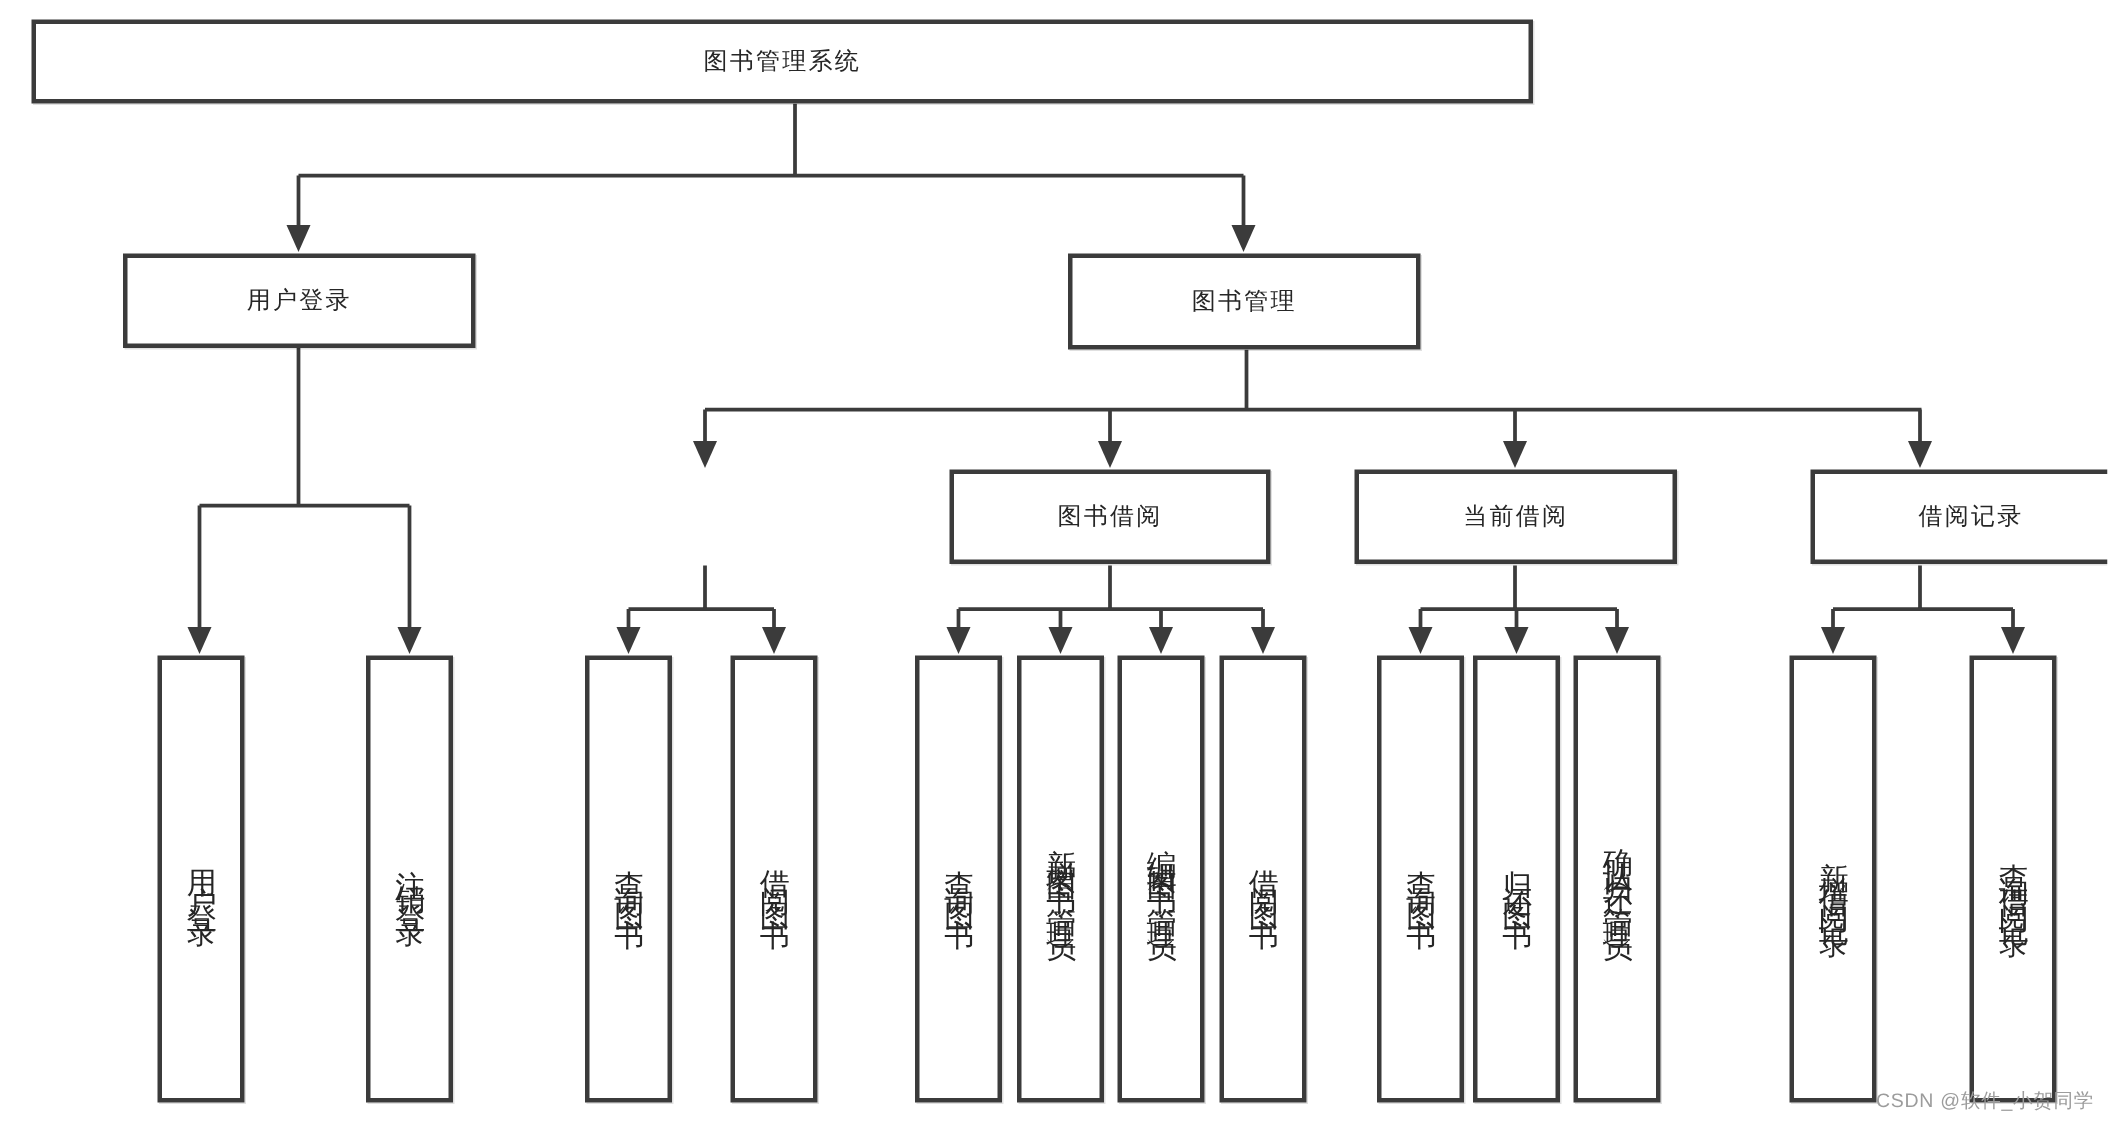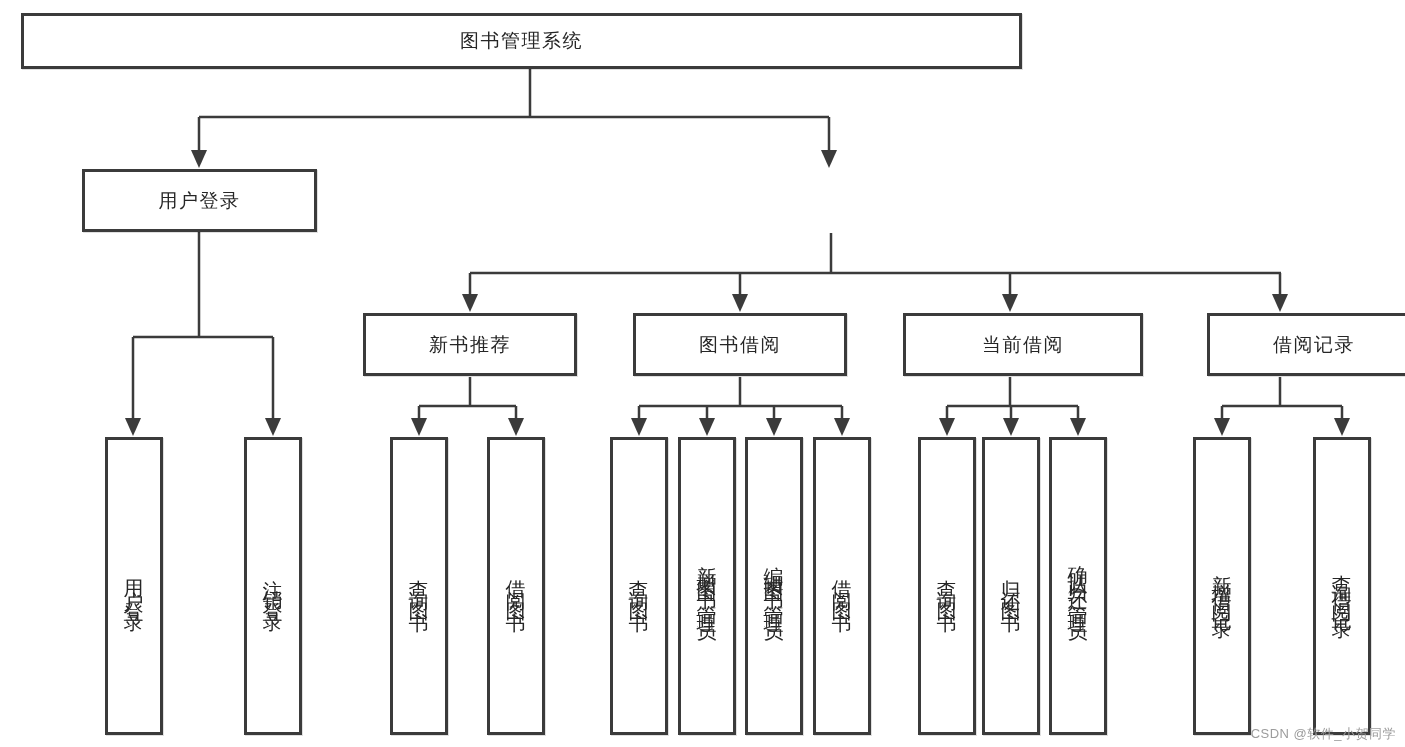--- a/index.html
+++ b/index.html
@@ -17,21 +17,21 @@
     pointer-events:none;
   }
   .hnode{
     position:absolute;
     box-sizing:border-box;
     background:#ffffff;
     border:3px solid #3b3b3b;
     display:flex;
     align-items:center;
     justify-content:center;
-    font-size:19px;
+    font-size:16px;
     color:#262626;
     letter-spacing:1.5px;
     box-shadow:1px 1px 0 rgba(0,0,0,0.12);
   }
   .vnode{
     position:absolute;
     box-sizing:border-box;
     background:#ffffff;
     border:3px solid #3b3b3b;
     display:flex;
@@ -96,28 +96,28 @@
     </g>
   </svg>
 
   <div class="hnode" style="left:21px;top:13px;width:1001px;height:56px;">
     <span>图书管理系统</span>
   </div>
 
   <div class="hnode" style="left:82px;top:169px;width:235px;height:63px;">
     <span>用户登录</span>
   </div>
+  <div class="hnode" style="left:712px;top:169px;width:235px;height:64px;">
+    <span>图书管理</span>
+  </div>
 
-  <div class="hnode" style="left:363px;top:313px;width:214px;height:63px;">
-    <span>新书推荐</span>
-  </div>
   <div class="hnode" style="left:633px;top:313px;width:214px;height:63px;">
     <span>图书借阅</span>
   </div>
-  <div class="hnode" style="left:903px;top:313px;width:240px;height:63px;">
+  <div class="hnode" style="left:903px;top:313px;width:215px;height:63px;">
     <span>当前借阅</span>
   </div>
   <div class="hnode" style="left:1173px;top:313px;width:214px;height:63px;margin-left:34px;">
     <span>借阅记录</span>
   </div>
 
   <div class="vnode" style="left:105px;top:437px;width:58px;height:298px;">
     <span class="vtext">用户登录</span>
   </div>
   <div class="vnode" style="left:244px;top:437px;width:58px;height:298px;">

